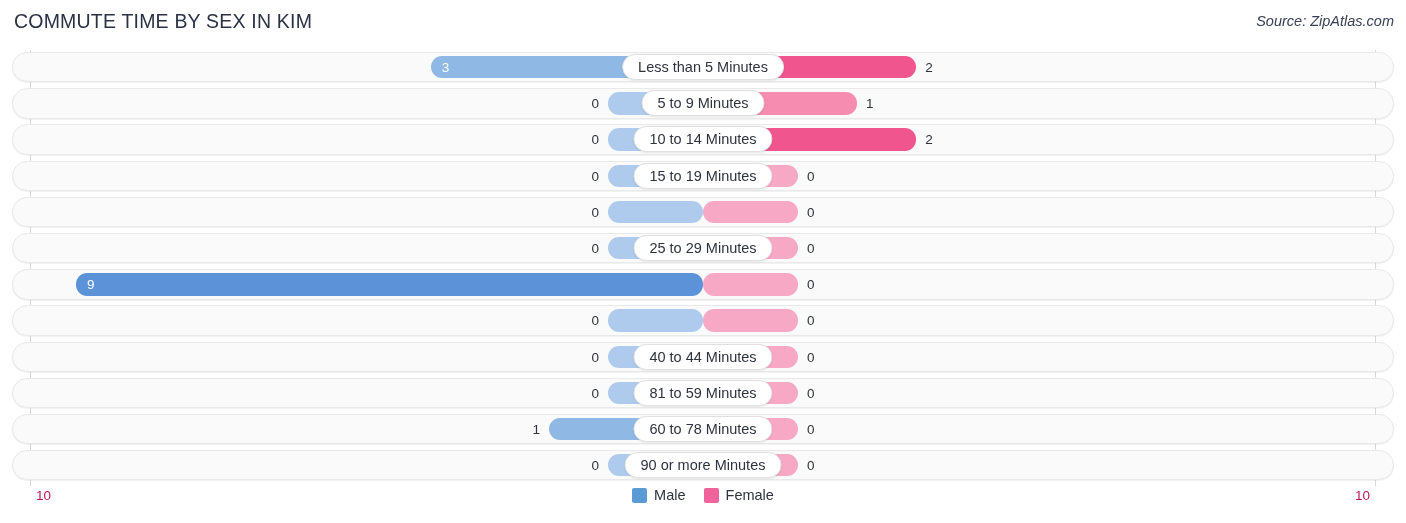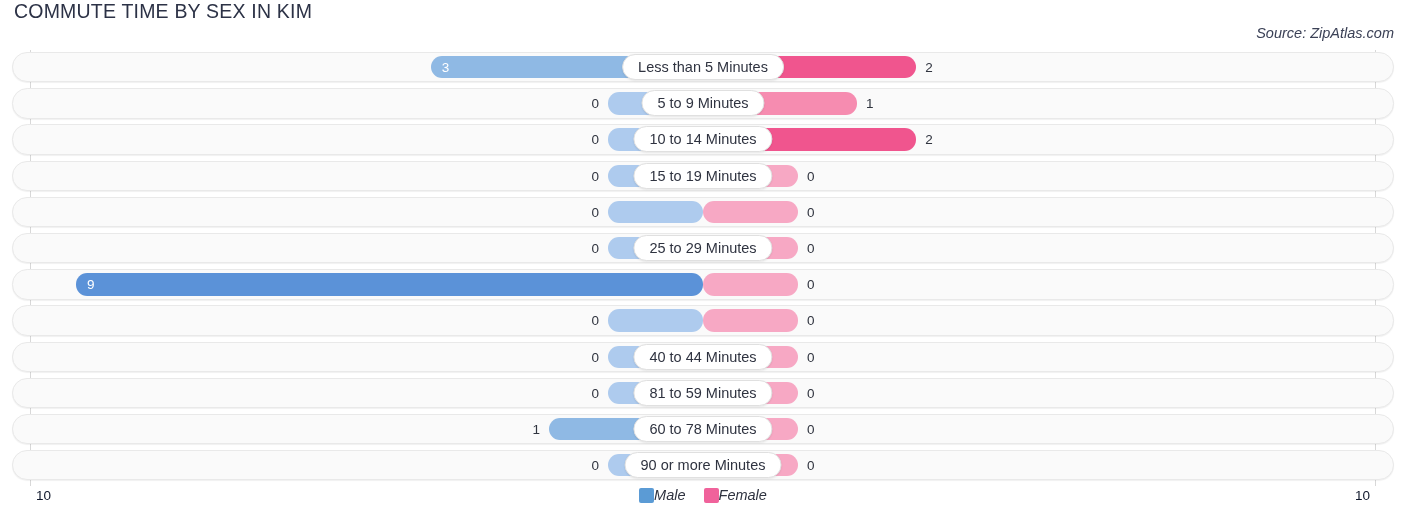--- a/index.html
+++ b/index.html
@@ -13,35 +13,34 @@
   .page {
     position: relative;
     width: 1406px;
     height: 523px;
     background: #ffffff;
   }
 
   
   .hdr-title {
     position: absolute;
-    left: 14px; top: 0;
+    left: 14px; top: 10px;
     font-size: 19.5px;
     letter-spacing: 0.2px;
     color: #2c3246;
     font-weight: 400;
     white-space: nowrap;
   }
   .hdr-source {
     position: absolute;
     right: 12px; top: 13px;
     font-size: 14.5px;
     font-style: italic;
     color: #3b4156;
     white-space: nowrap;
-    margin-top: 12px;
   }
 
   
   .plot {
     position: absolute;
     left: 0; top: 50px;
     width: 1406px;
     height: 437px;
   }
   .axis-line {
@@ -129,37 +128,37 @@
   .footer {
     position: absolute;
     left: 0; top: 486px;
     width: 1406px;
     height: 37px;
   }
   .tick {
     position: absolute;
     top: 2px;
     font-size: 13.5px;
-    color: #0f172a;
+    color: #be185d;
   }
   .tick-left  { left: 36px; }
   .tick-right { right: 36px; }
   .legend {
     position: absolute;
     left: 0; top: 1px;
     width: 1406px;
     display: flex;
     justify-content: center;
     align-items: center;
     gap: 18px;
   }
   .legend-item {
     display: flex;
     align-items: flex-end;
-    font-style: italic;
+    gap: 7px;
   }
   .swatch {
     width: 15px; height: 15px;
     border-radius: 2px;
     display: inline-block;
   }
   .legend-label {
     font-size: 14.5px;
     color: #2f3340;
   }

